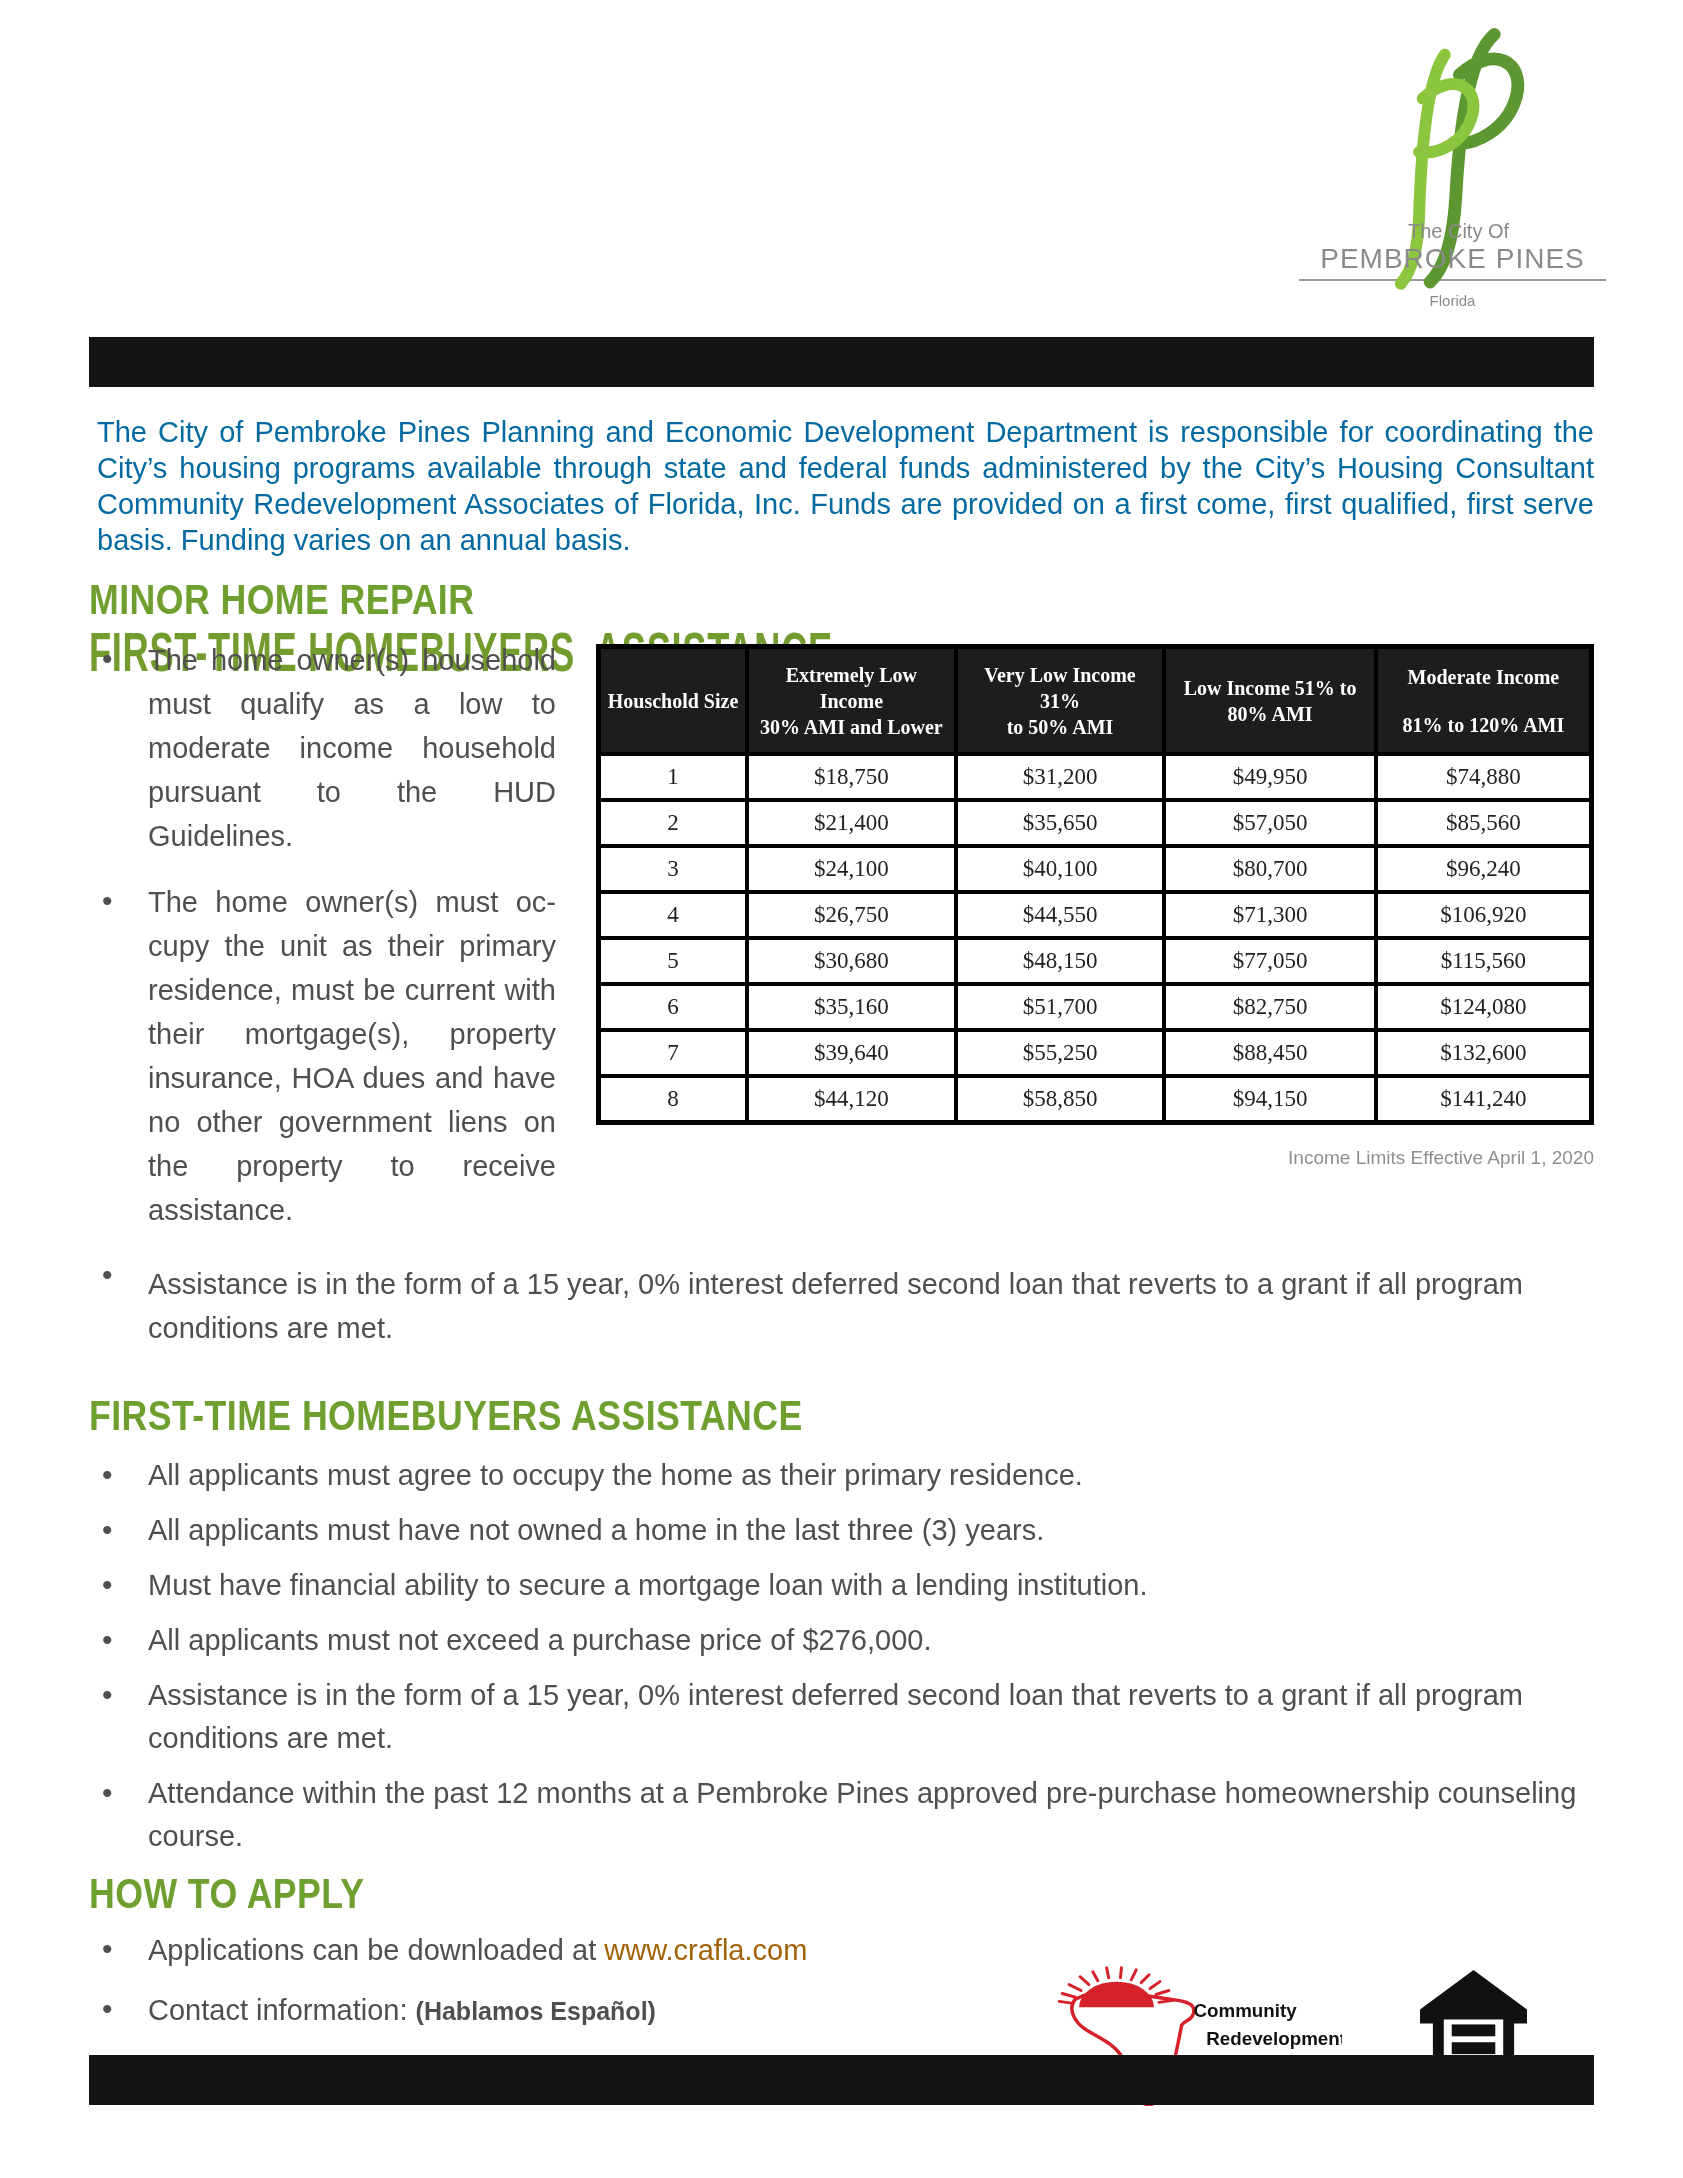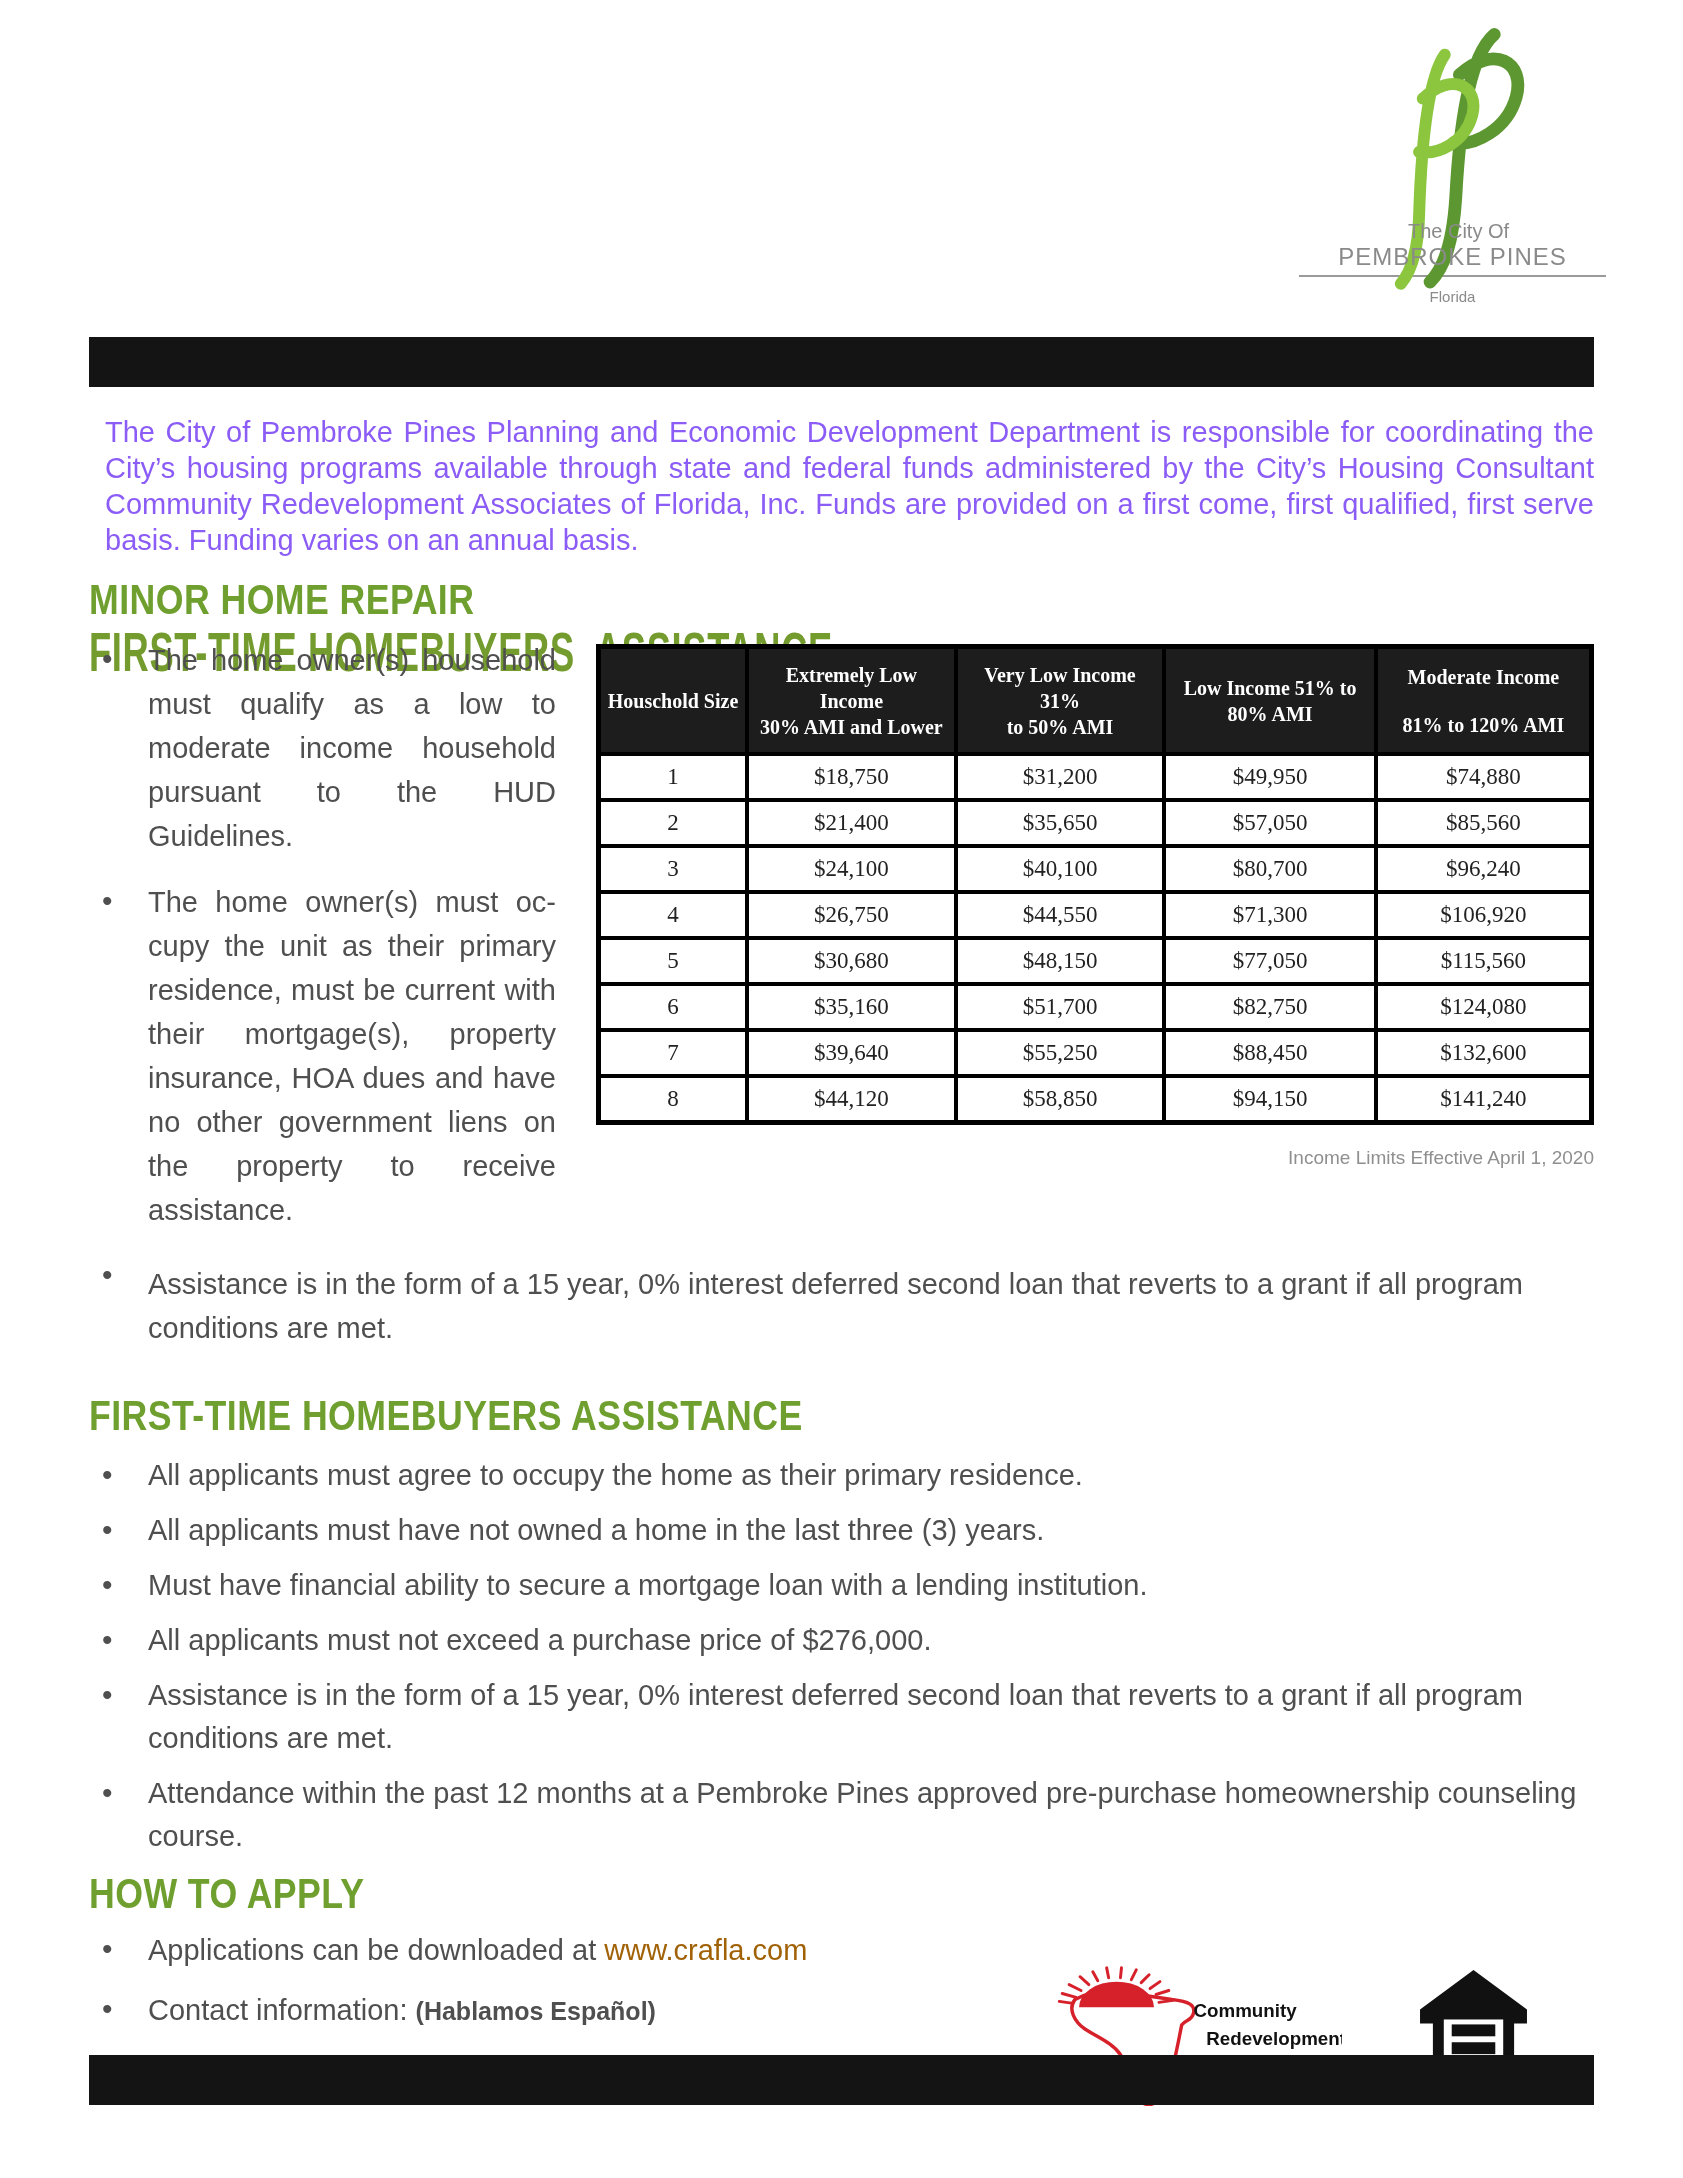--- a/index.html
+++ b/index.html
@@ -10,28 +10,28 @@
     font-family:"Liberation Sans", sans-serif; color:#4f4f4f;
   }
   
   .hdr{position:absolute; top:0; left:0; right:0; height:396px;}
   .title{position:absolute; left:89px; top:119px; font-weight:bold; color:#739b2d;
          font-size:55px; line-height:97px; transform:scaleX(.66); transform-origin:left top;
          white-space:pre; letter-spacing:1px;}
   .pp-logo{position:absolute; right:77px; top:18px; width:307px; text-align:center;}
   .pp-mono{display:block; margin:0 auto -73px auto;}
   .pp-text .tag{font-size:20px; color:#8a8a8a; text-align:center; margin-left:12px;}
-  .pp-text .city{font-size:24px; color:#8a8a8a; letter-spacing:1px; border-bottom:2px solid #9a9a9a; padding-bottom:4px;}
+  .pp-text .city{font-size:28px; color:#8a8a8a; letter-spacing:1px; border-bottom:2px solid #9a9a9a; padding-bottom:4px;}
   .pp-text .state{font-size:15px; color:#8a8a8a; margin-top:11px;}
   .bar{position:absolute; left:89px; right:89px; height:50px; background:#141414;}
   .topbar{top:337px;}
   .bottombar{top:2055px;}
   
   .bodycol{position:absolute; top:400px; left:89px; width:1505px;}
-  .intro{margin:14px 0 18px 16px; font-size:29px; line-height:36px; text-align:justify; color:#8b5cf6;}
+  .intro{margin:14px 0 18px 8px; font-size:29px; line-height:36px; text-align:justify; color:#0369a1;}
   h2{font-size:42px; font-weight:bold; color:#6f9f2f; margin:0 0 14px 0; line-height:48px;
      transform:scaleX(.85); transform-origin:left top; letter-spacing:0.5px; white-space:pre;}
   h2.ft{margin-top:20px;} h2.apply{margin-top:6px; margin-bottom:10px;}
   
   ul.bullets{list-style:none; margin:0; padding:0 0 0 59px;}
   ul.bullets li{position:relative; margin:0 0 22px 0; font-size:29px; line-height:44px;
                 hyphens:manual; -webkit-hyphens:manual;}
   ul.bullets li::before{content:"\2022"; position:absolute; left:-46px; top:-1px; font-size:30px; color:#4f4f4f;}
   ul.mhr-bullets li{text-align:justify; line-height:44px; margin-bottom:22px;}
   ul.mhr-bullets li:last-child{clear:right; padding-top:8px; text-align:left;}

